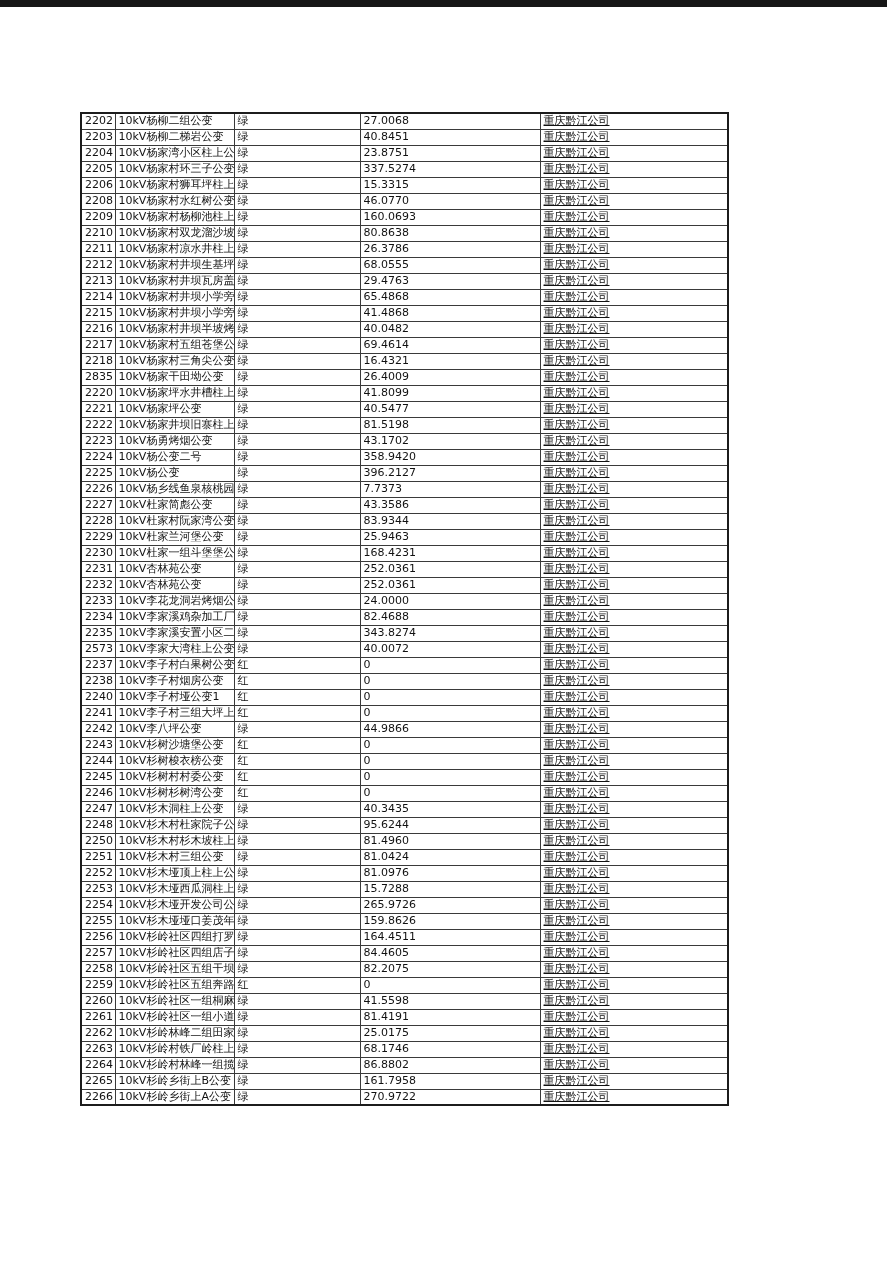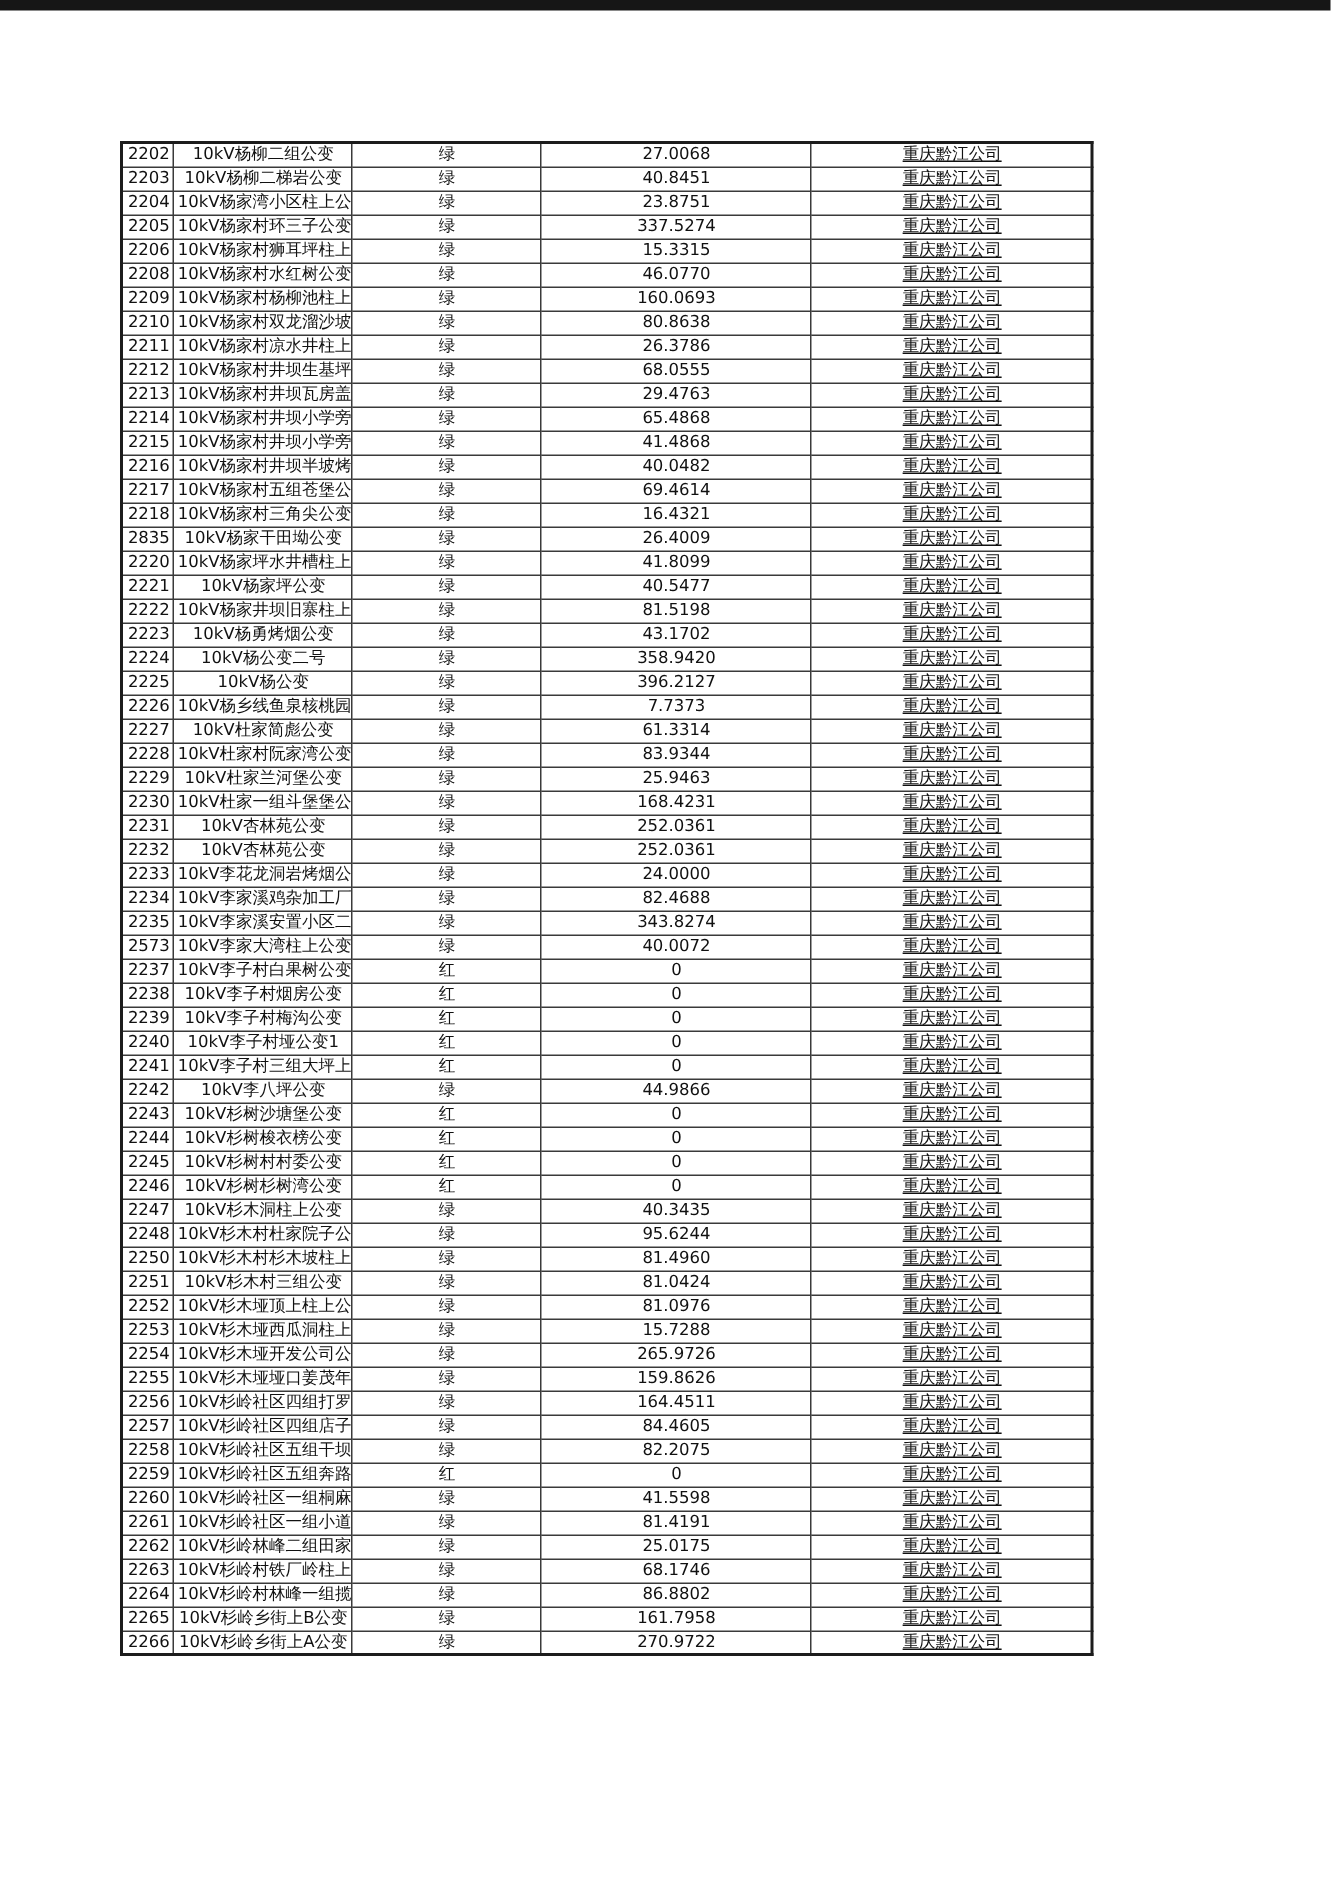--- a/index.html
+++ b/index.html
@@ -16,26 +16,25 @@
     background: #161616;
   }
   .doc-page {
     position: absolute;
     left: 0; top: 0;
     width: 892px; height: 1262px;
     background: #ffffff;
   }
   table.data-table {
     position: absolute;
-    left: 80px; top: 94px;
+    left: 80px; top: 112px;
     width: 647px;
     border-collapse: collapse;
     table-layout: fixed;
     border: 2px solid #1c1c1c;
-    text-align: center;
   }
   table.data-table td {
     border: 1px solid #3a3a3a;
     height: 16px;
     line-height: 14px;
     font-size: 11px;
     color: #111111;
     padding: 0 1px 0 3px;
     white-space: nowrap;
     overflow: hidden;
@@ -231,21 +230,21 @@
           <td class="col-id">2226</td>
           <td class="col-name">10kV杨乡线鱼泉核桃园公</td>
           <td class="col-status">绿</td>
           <td class="col-value">7.7373</td>
           <td class="col-company"><a>重庆黔江公司</a></td>
         </tr>
         <tr>
           <td class="col-id">2227</td>
           <td class="col-name">10kV杜家简彪公变</td>
           <td class="col-status">绿</td>
-          <td class="col-value">61.3314</td>
+          <td class="col-value">43.3586</td>
           <td class="col-company"><a>重庆黔江公司</a></td>
         </tr>
         <tr>
           <td class="col-id">2228</td>
           <td class="col-name">10kV杜家村阮家湾公变</td>
           <td class="col-status">绿</td>
           <td class="col-value">83.9344</td>
           <td class="col-company"><a>重庆黔江公司</a></td>
         </tr>
         <tr>
@@ -307,27 +306,20 @@
         <tr>
           <td class="col-id">2237</td>
           <td class="col-name">10kV李子村白果树公变</td>
           <td class="col-status">红</td>
           <td class="col-value">0</td>
           <td class="col-company"><a>重庆黔江公司</a></td>
         </tr>
         <tr>
           <td class="col-id">2238</td>
           <td class="col-name">10kV李子村烟房公变</td>
-          <td class="col-status">红</td>
-          <td class="col-value">0</td>
-          <td class="col-company"><a>重庆黔江公司</a></td>
-        </tr>
-        <tr>
-          <td class="col-id">2239</td>
-          <td class="col-name">10kV李子村梅沟公变</td>
           <td class="col-status">红</td>
           <td class="col-value">0</td>
           <td class="col-company"><a>重庆黔江公司</a></td>
         </tr>
         <tr>
           <td class="col-id">2240</td>
           <td class="col-name">10kV李子村垭公变1</td>
           <td class="col-status">红</td>
           <td class="col-value">0</td>
           <td class="col-company"><a>重庆黔江公司</a></td>

